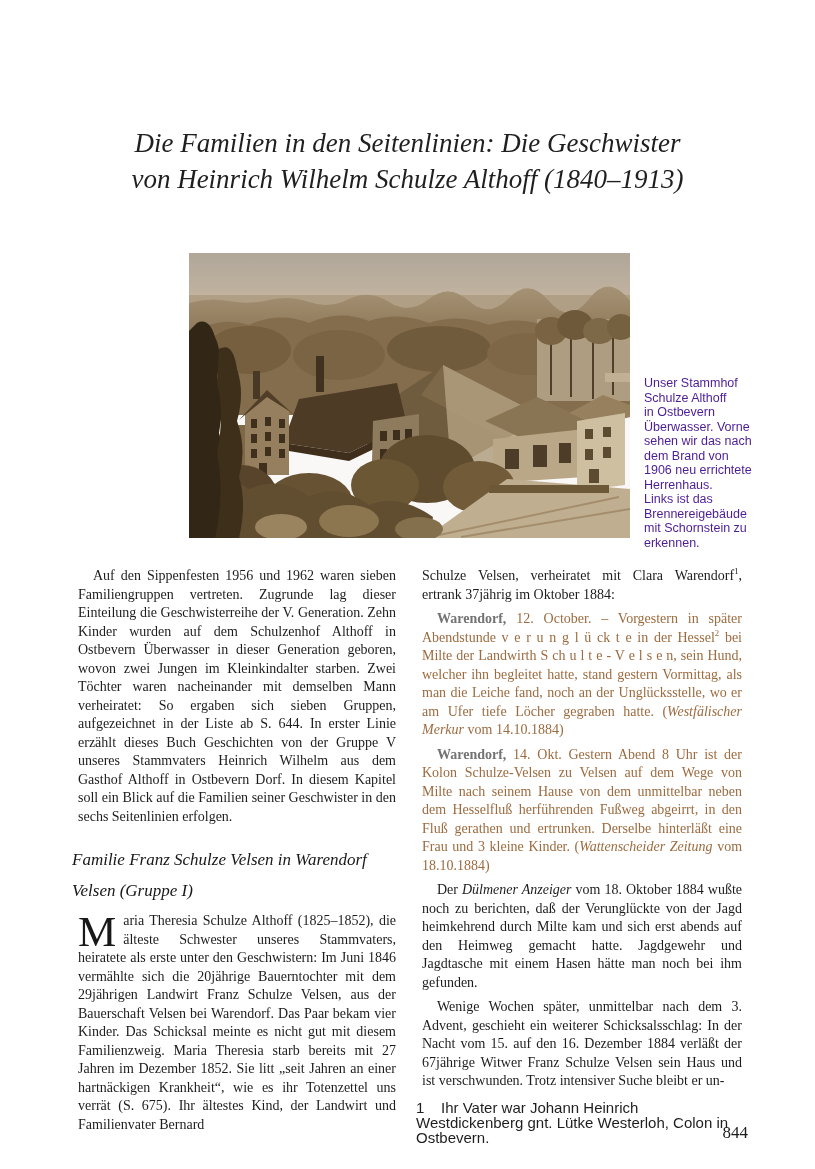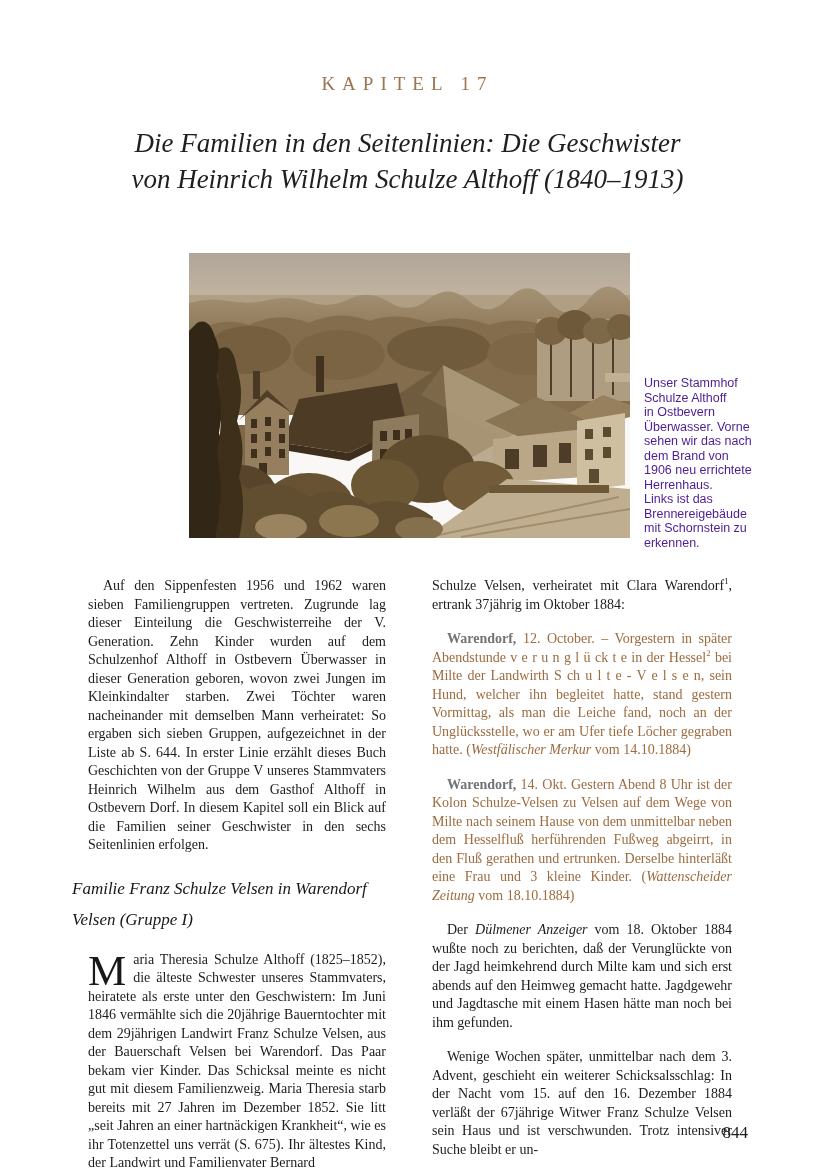--- a/index.html
+++ b/index.html
@@ -11,42 +11,41 @@
          font-style:italic;font-weight:normal;font-size:27px;line-height:36px;
          color:#1f1f1f;white-space:pre-line;}
   .photo{position:absolute;left:189px;top:253px;width:441px;height:285px;}
   .caption{position:absolute;left:644px;top:376px;width:126px;
            font-family:"Liberation Sans",sans-serif;font-size:12.5px;line-height:14.5px;
            color:#4c1d95;white-space:pre-line;}
   .col{position:absolute;top:561px;font-size:14px;line-height:18.5px;
        text-align:justify;color:#1c1c1c;}
   .col-left{left:72px;width:330px;}
   .col-right{left:416px;width:332px;}
-  .col p{margin:16px;}
+  .col p{margin:6px;}
   p.indent{text-indent:15px;}
   .subhead{font-style:italic;font-weight:normal;font-size:17px;line-height:31px;
            margin:18px 0 3px 0;text-align:left;white-space:pre-line;color:#181818;}
   .dropcap{float:left;font-size:43px;line-height:33px;padding:3px 7px 0 0;color:#181818;}
   .quote{color:#9c6b3f;}
   .quote .seg-b{color:#737373;}
   .seg-b{font-weight:bold;}
   .seg-i{font-style:italic;}
   .seg-sup{vertical-align:super;font-size:0.62em;line-height:0;}
   .footnotes{margin-top:9px;font-family:"Liberation Sans",sans-serif;font-size:15px;
              line-height:15px;text-align:left;color:#1e1e1e;}
   .footnotes p{margin:0;}
   .seg-fnum{display:inline-block;min-width:25px;}
   .pagenum{position:absolute;top:1123px;right:67px;font-size:17px;color:#1c1c1c;}
 </style>
 </head>
 <body>
 
 <div class="page">
 
-  <div class="kicker">KAPITEL 17</div>
 
   <h1 class="title">Die Familien in den Seitenlinien: Die Geschwister
 von Heinrich Wilhelm Schulze Althoff (1840–1913)</h1>
 
   <div class="photo">
     <svg viewBox="0 0 441 285" width="441" height="285">
       <defs>
         <linearGradient id="sky" x1="0" y1="0" x2="0" y2="1">
           <stop offset="0" stop-color="#b3a99e"></stop>
           <stop offset="1" stop-color="#cbbda7"></stop>

